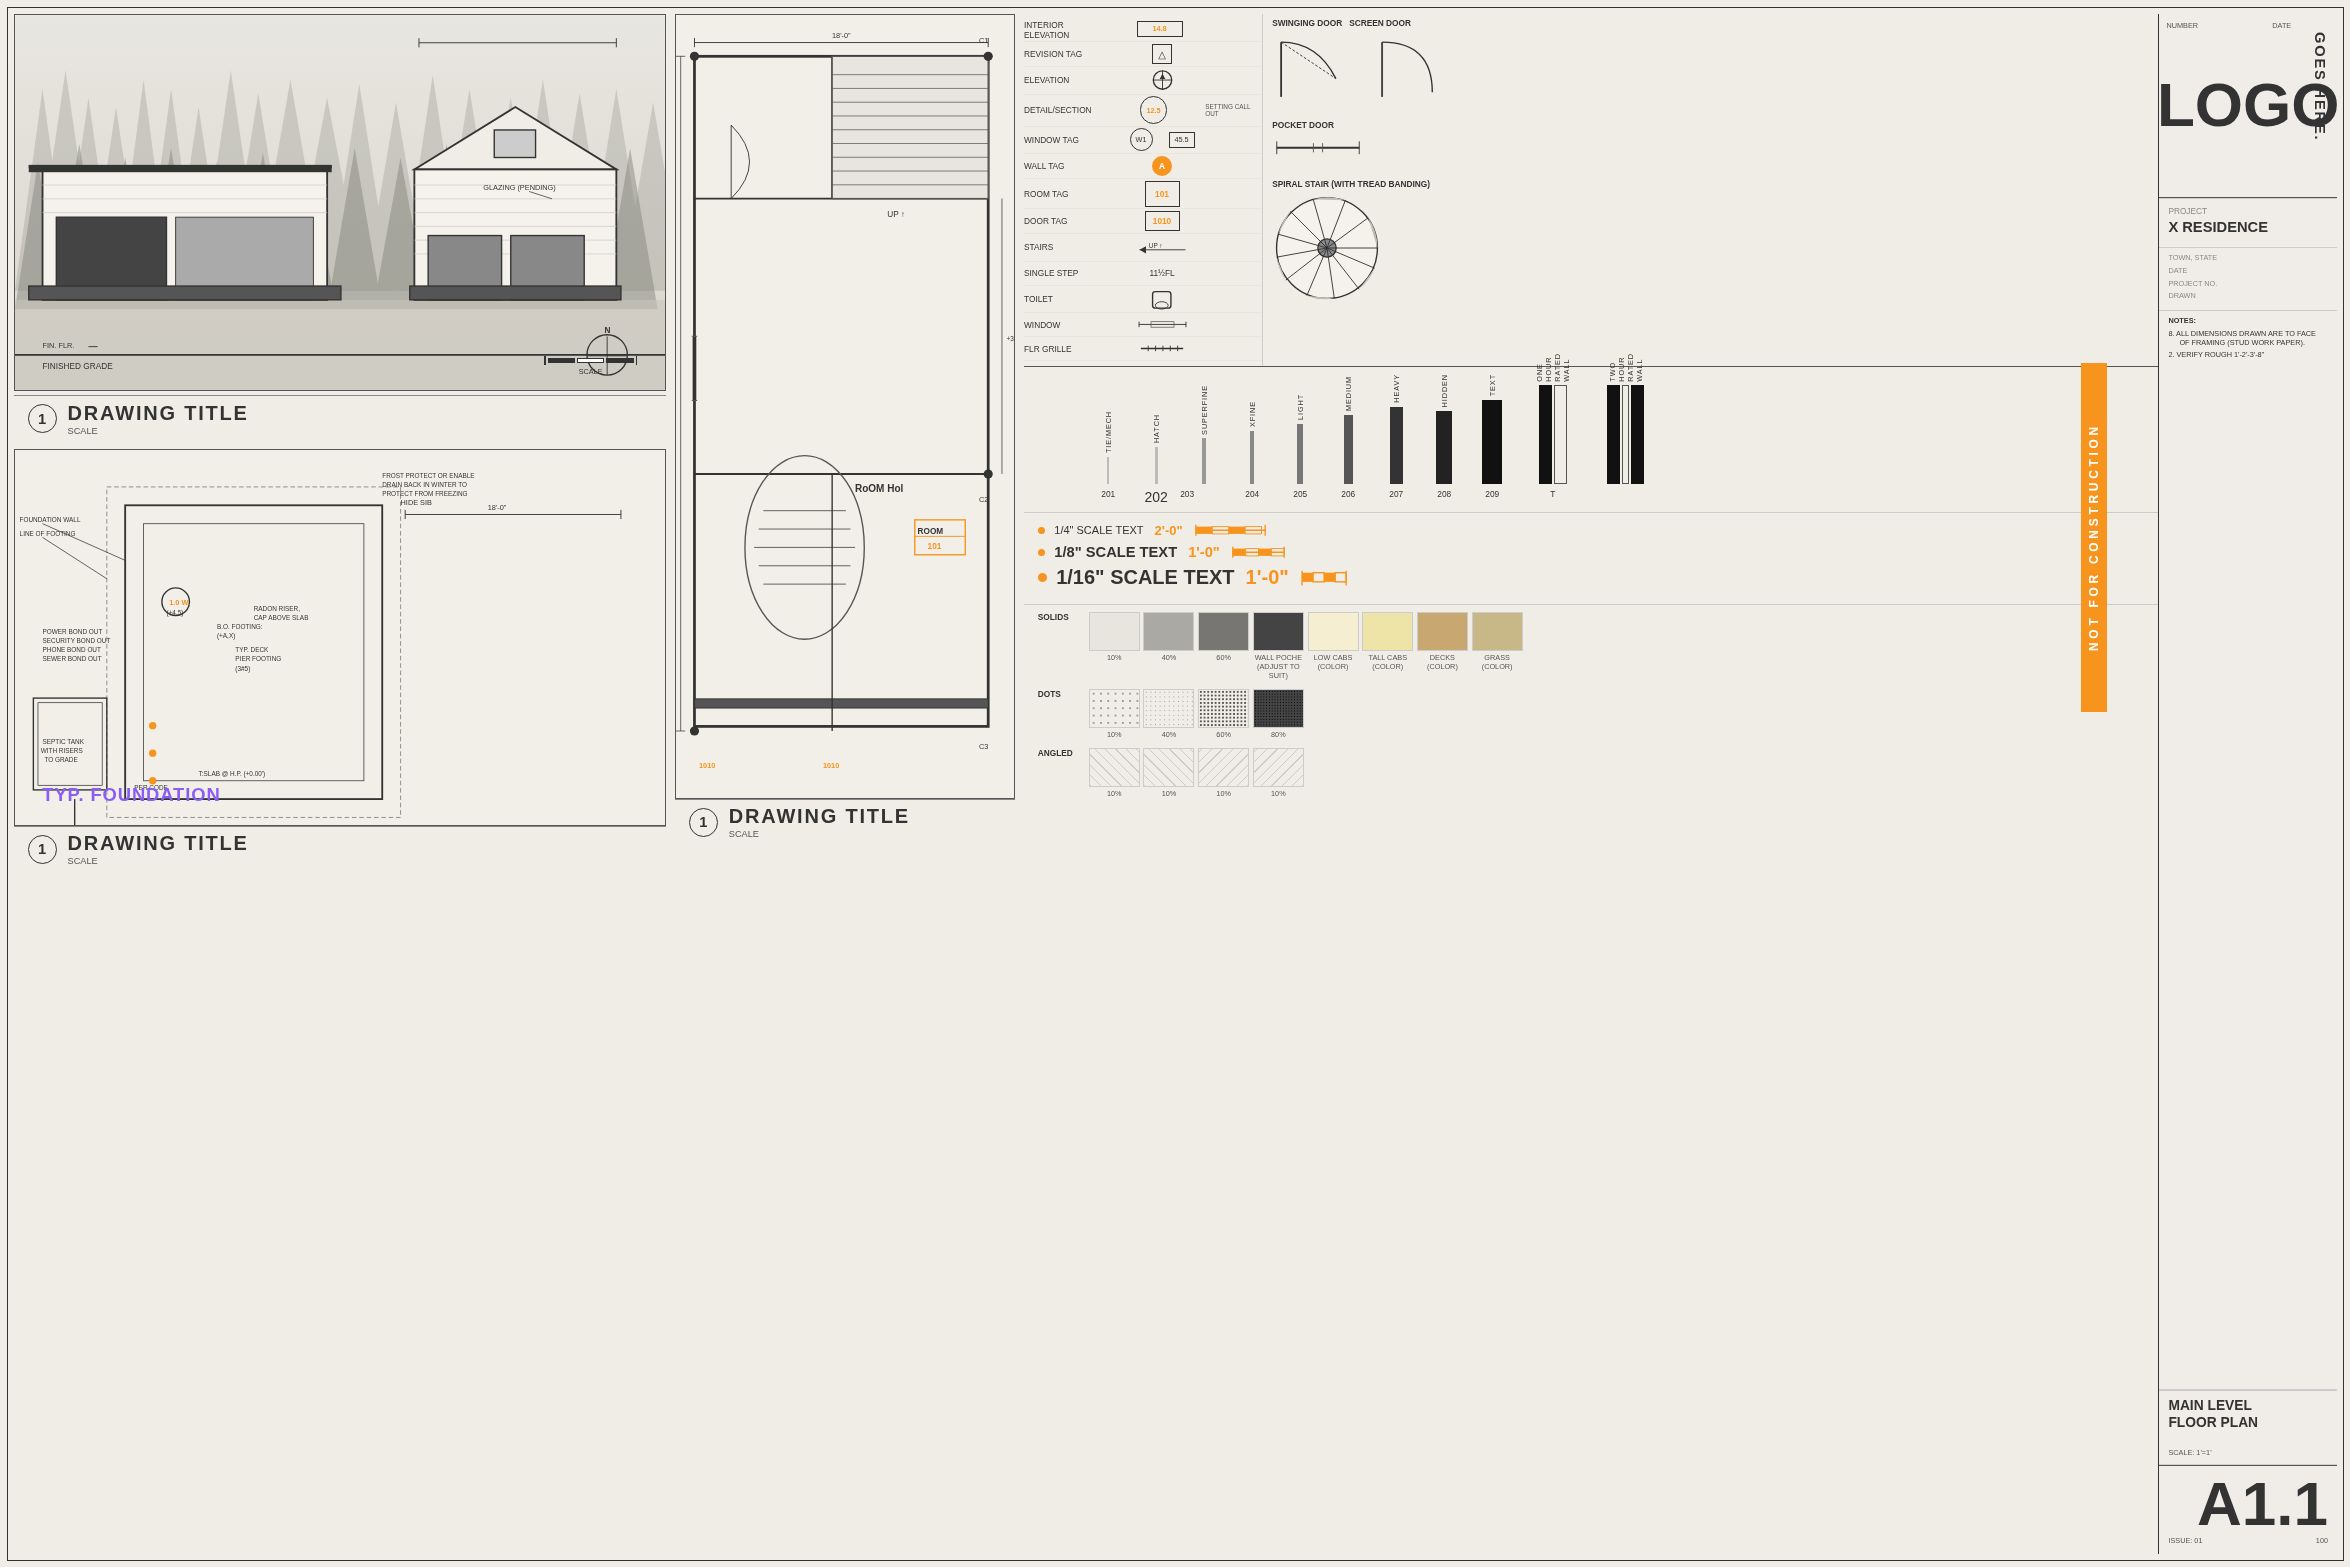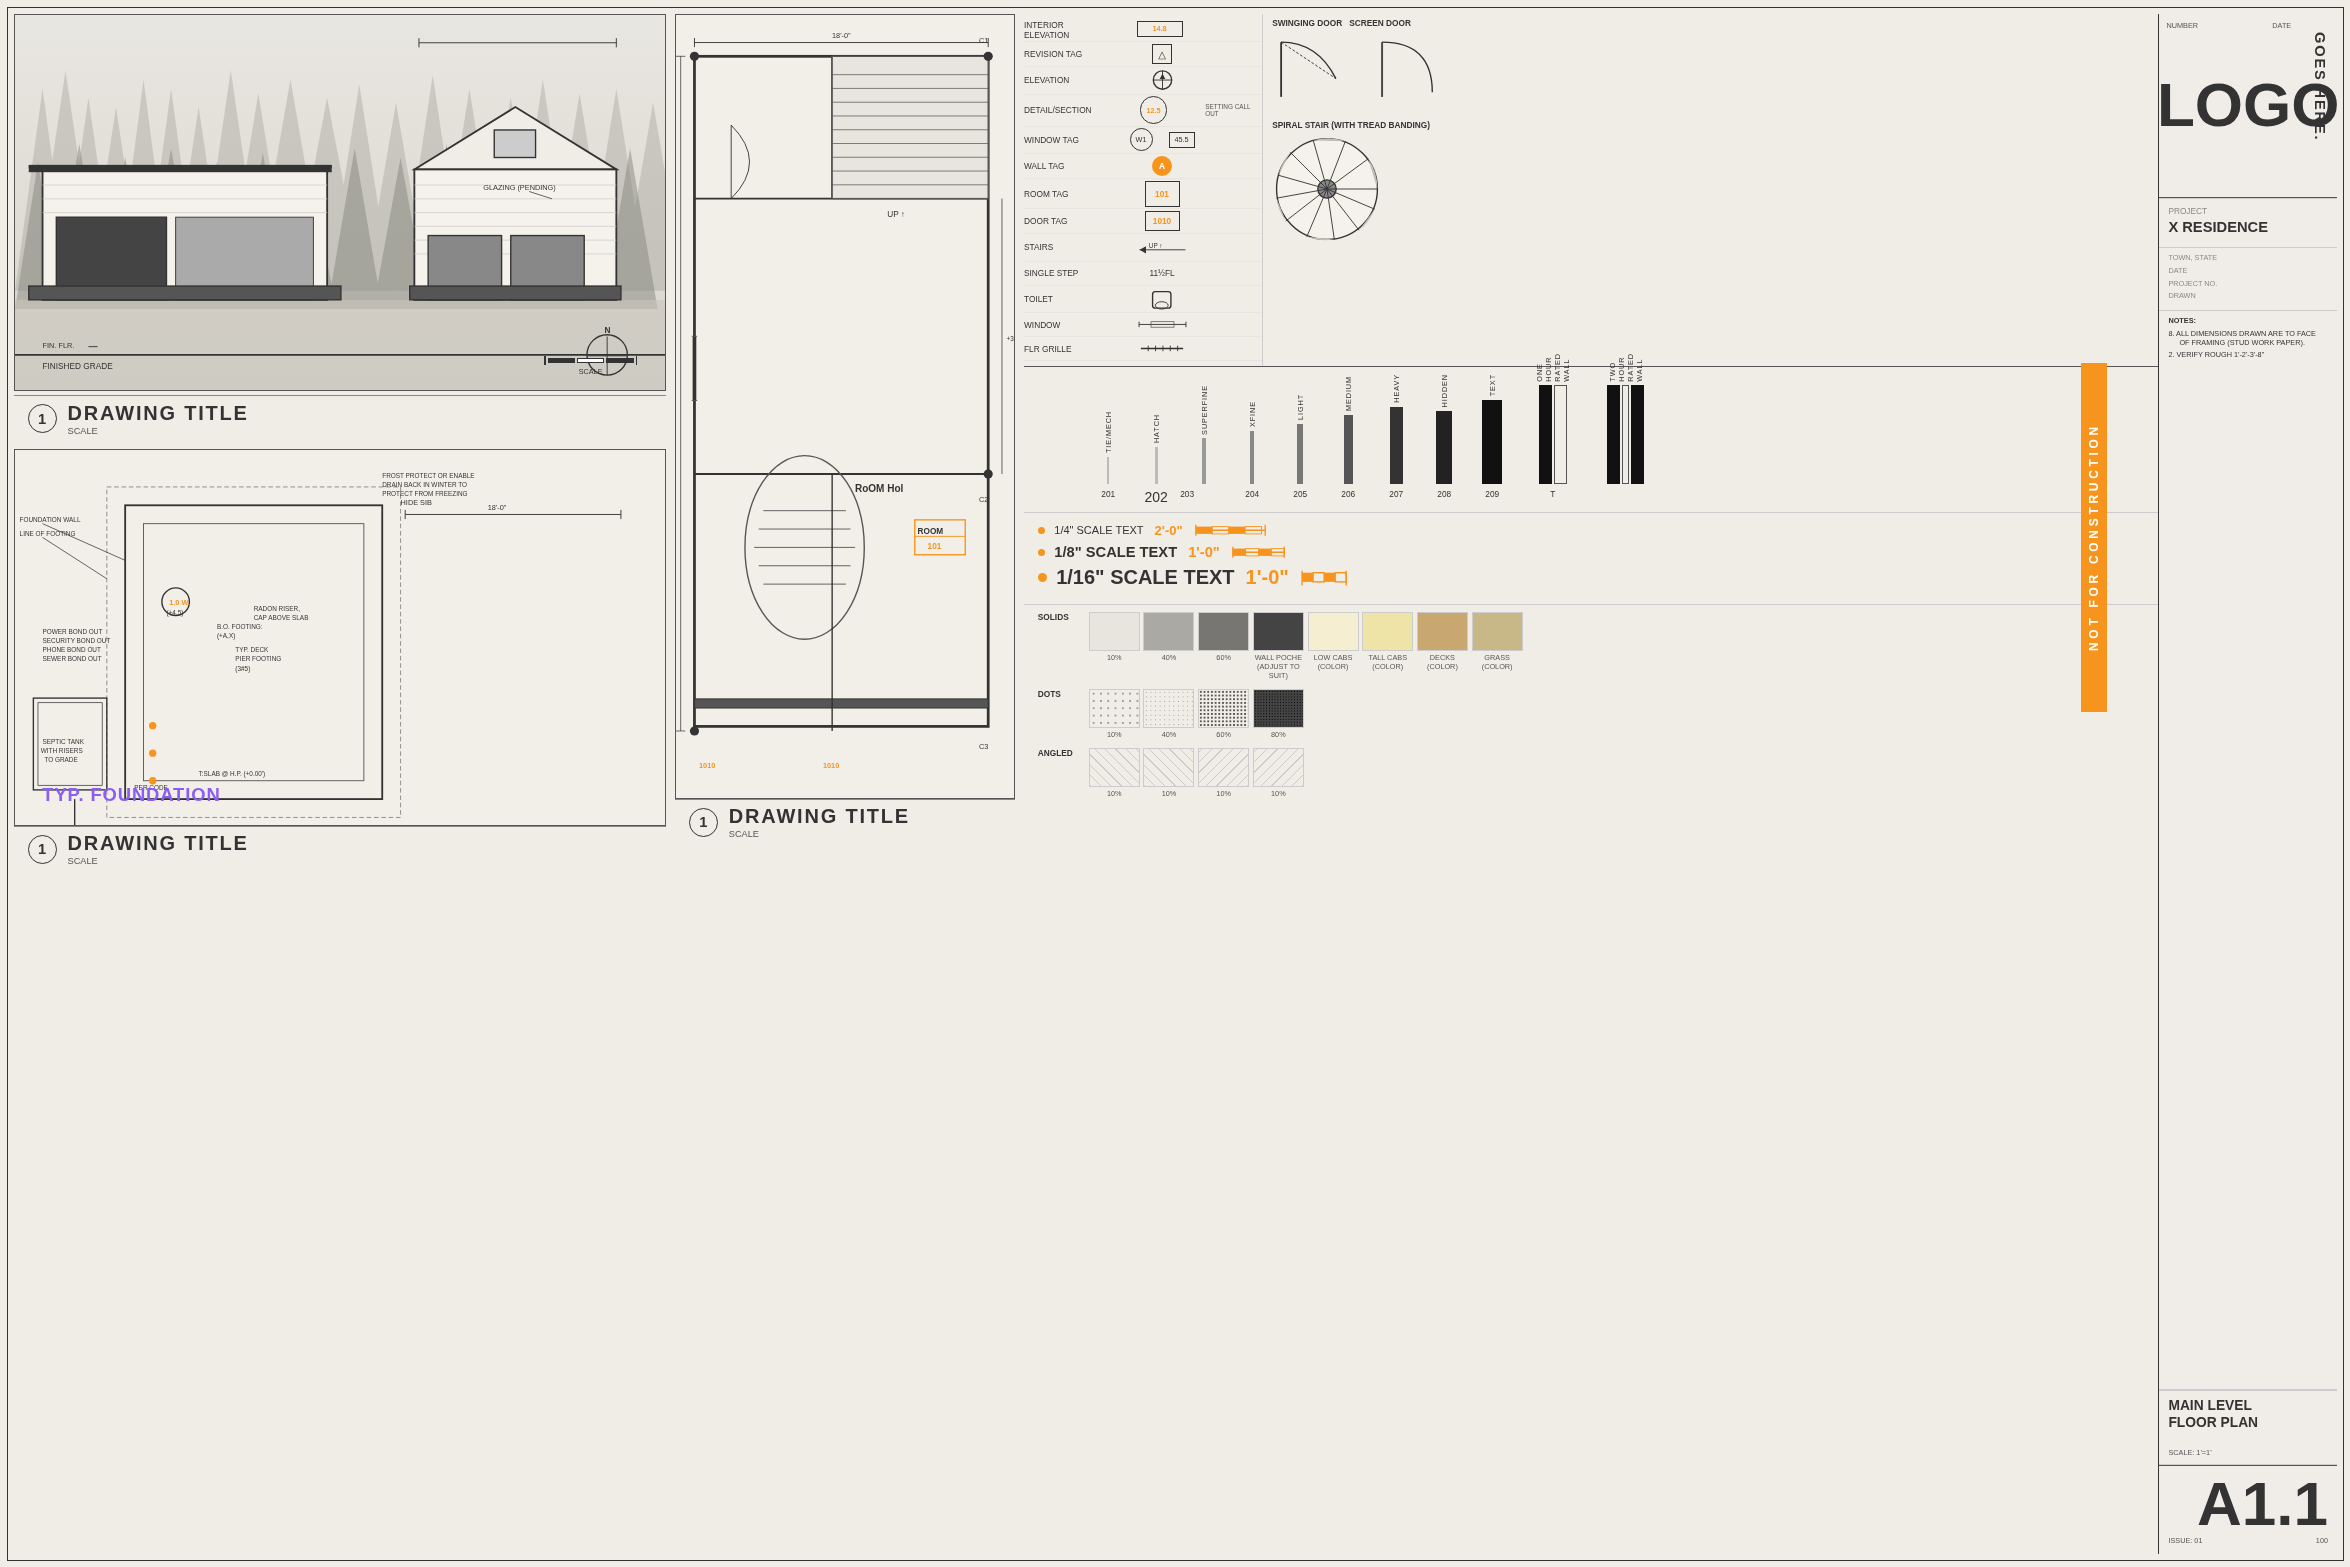--- a/index.html
+++ b/index.html
@@ -821,20 +821,30 @@
                 </svg>
 
                 <svg width="73" height="73" viewBox="0 0 80 80">
                   <line x1="10" y1="10" x2="10" y2="70" stroke="#333" stroke-width="2"></line>
                   <path d="M 10 10 Q 65 10 65 65" fill="none" stroke="#333" stroke-width="1.5"></path>
                   <line x1="10" y1="70" x2="10" y2="10" stroke="#555" stroke-width="1"></line>
                 </svg>
               </div>
             </div>
 
+            <div style="margin-bottom:13.8px;">
+              <div style="font-size:8.3px;color:#333;font-weight:bold;margin-bottom:4.6px;">POCKET DOOR</div>
+              <svg width="92" height="27.5" viewBox="0 0 100 30">
+                <line x1="5" y1="15" x2="95" y2="15" stroke="#333" stroke-width="2"></line>
+                <line x1="5" y1="8" x2="5" y2="22" stroke="#333" stroke-width="1"></line>
+                <line x1="95" y1="8" x2="95" y2="22" stroke="#333" stroke-width="1"></line>
+                <line x1="45" y1="10" x2="45" y2="20" stroke="#555" stroke-width="1"></line>
+                <line x1="55" y1="10" x2="55" y2="20" stroke="#555" stroke-width="1"></line>
+              </svg>
+            </div>
 
             <div style="margin-bottom:9.2px;">
               <div style="font-size:8.3px;color:#333;font-weight:bold;margin-bottom:4.6px;">SPIRAL STAIR (WITH TREAD BANDING)</div>
               <svg width="110" height="110" viewBox="0 0 120 120">
 
                 <circle cx="60" cy="60" r="55" fill="#f5f2ec" stroke="#333" stroke-width="1.5"></circle>
                 <circle cx="60" cy="60" r="10" fill="#888" stroke="#333" stroke-width="1.5"></circle>
 
                 <line x1="60" y1="60" x2="115" y2="60" stroke="#333" stroke-width="1"></line>
                 <line x1="60" y1="60" x2="105" y2="27" stroke="#333" stroke-width="1"></line>

